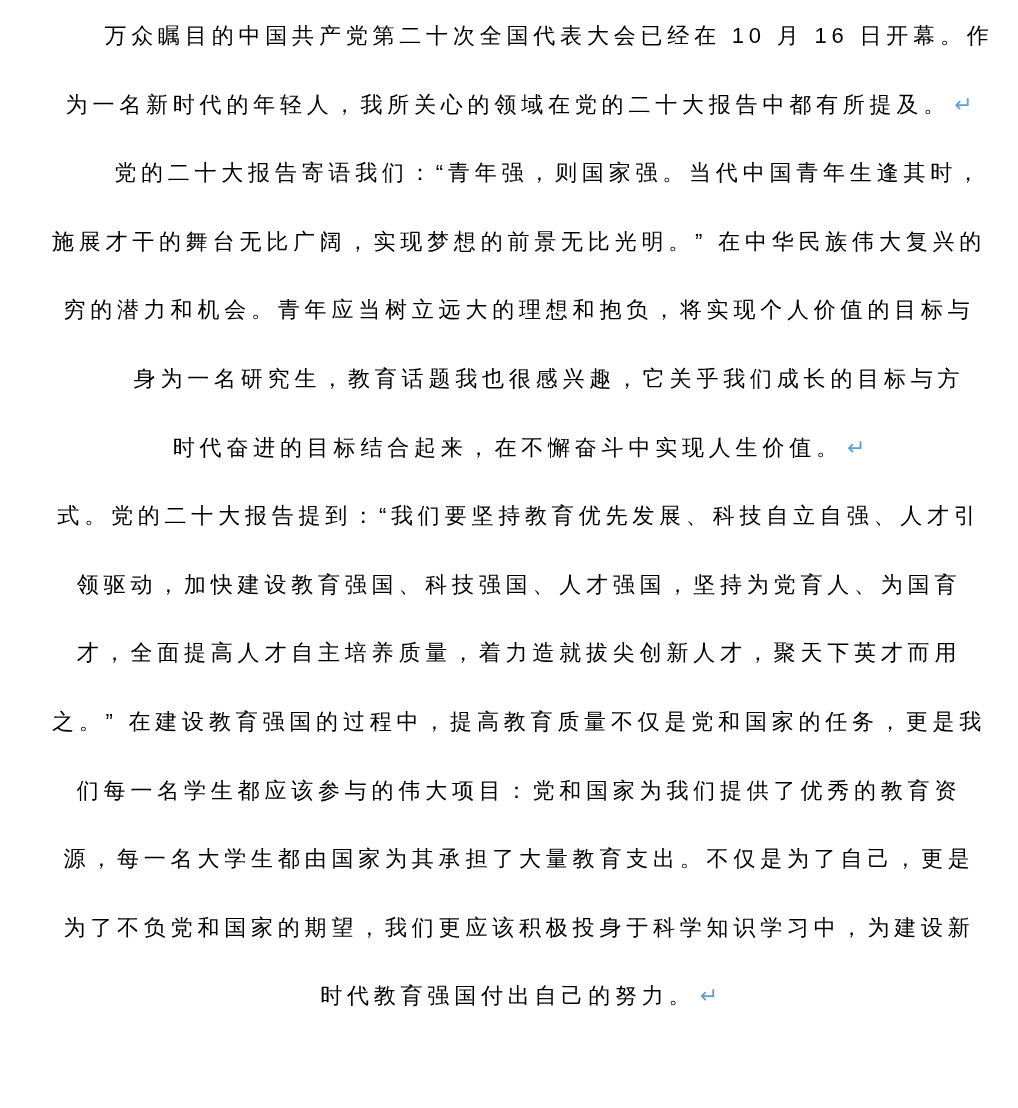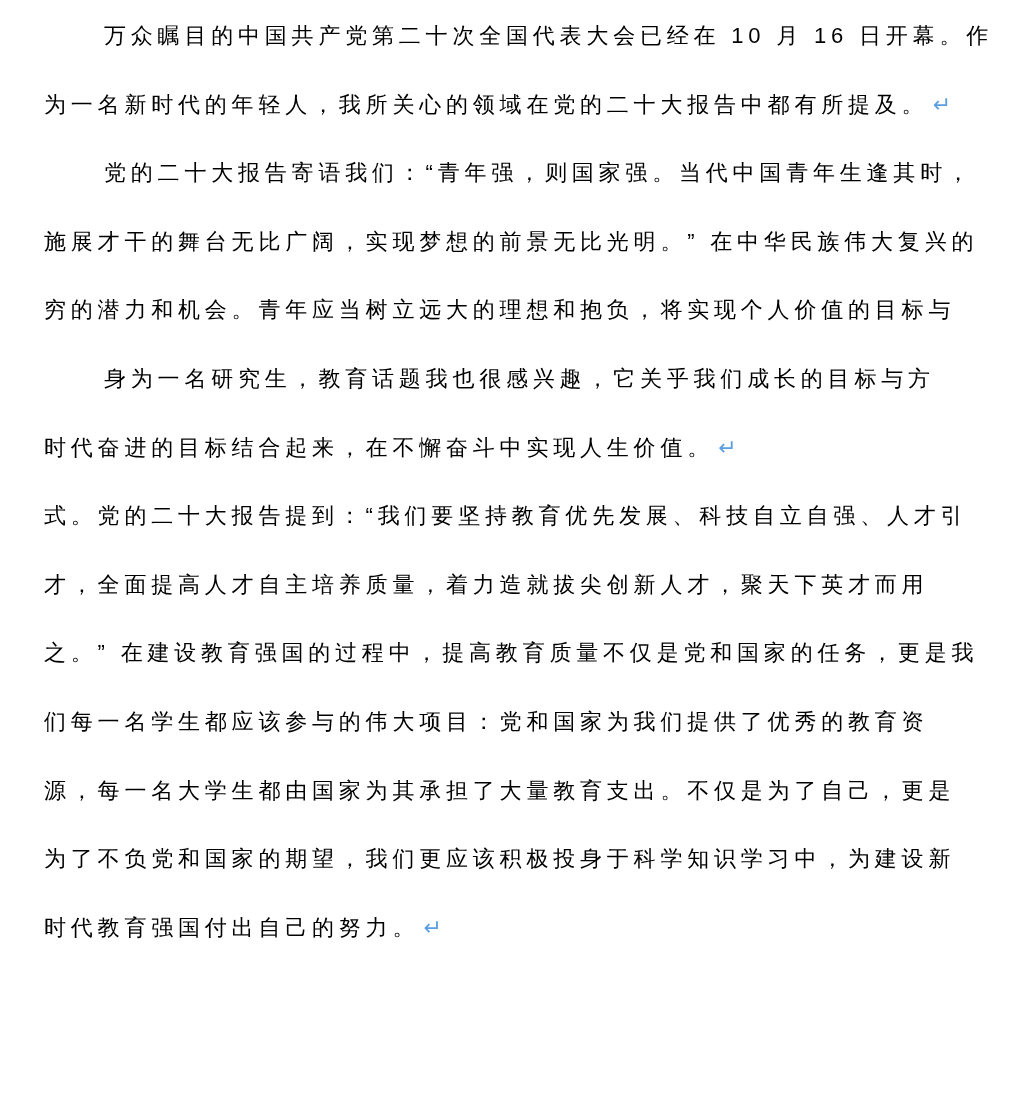--- a/index.html
+++ b/index.html
@@ -27,21 +27,21 @@
     top: 2px;
     width: 950px;
   }
   .line {
     height: 68.6px;
     line-height: 68.6px;
     font-size: 22px;
     letter-spacing: 4.8px;
     white-space: nowrap;
     color: var(--text-color, #000000);
-    text-align: left;
+    text-align: center;
   }
   .line.indent {
     text-indent: 60px;
   }
   .pilcrow {
     font-family: "DejaVu Sans", sans-serif;
     color: var(--mark-color, #5B9FE0);
     letter-spacing: 0;
     margin-left: 4px;
     font-size: 22px;
@@ -53,20 +53,21 @@
 <div class="page">
   <div class="text-area">
       <div class="line indent"><span>万众瞩目的中国共产党第二十次全国代表大会已经在 10 月 16 日开幕。作</span></div>
       <div class="line"><span>为一名新时代的年轻人，我所关心的领域在党的二十大报告中都有所提及。</span><span class="pilcrow">↵</span></div>
       <div class="line indent"><span>党的二十大报告寄语我们：“青年强，则国家强。当代中国青年生逢其时，</span></div>
       <div class="line"><span>施展才干的舞台无比广阔，实现梦想的前景无比光明。” 在中华民族伟大复兴的</span></div>
       <div class="line"><span>穷的潜力和机会。青年应当树立远大的理想和抱负，将实现个人价值的目标与</span></div>
       <div class="line indent"><span>身为一名研究生，教育话题我也很感兴趣，它关乎我们成长的目标与方</span></div>
       <div class="line"><span>时代奋进的目标结合起来，在不懈奋斗中实现人生价值。</span><span class="pilcrow">↵</span></div>
       <div class="line"><span>式。党的二十大报告提到：“我们要坚持教育优先发展、科技自立自强、人才引</span></div>
+      <div class="line"><span>领驱动，加快建设教育强国、科技强国、人才强国，坚持为党育人、为国育</span></div>
       <div class="line"><span>才，全面提高人才自主培养质量，着力造就拔尖创新人才，聚天下英才而用</span></div>
       <div class="line"><span>之。” 在建设教育强国的过程中，提高教育质量不仅是党和国家的任务，更是我</span></div>
       <div class="line"><span>们每一名学生都应该参与的伟大项目：党和国家为我们提供了优秀的教育资</span></div>
       <div class="line"><span>源，每一名大学生都由国家为其承担了大量教育支出。不仅是为了自己，更是</span></div>
       <div class="line"><span>为了不负党和国家的期望，我们更应该积极投身于科学知识学习中，为建设新</span></div>
       <div class="line"><span>时代教育强国付出自己的努力。</span><span class="pilcrow">↵</span></div>
     </div>
 </div>
 
 </body></html>

